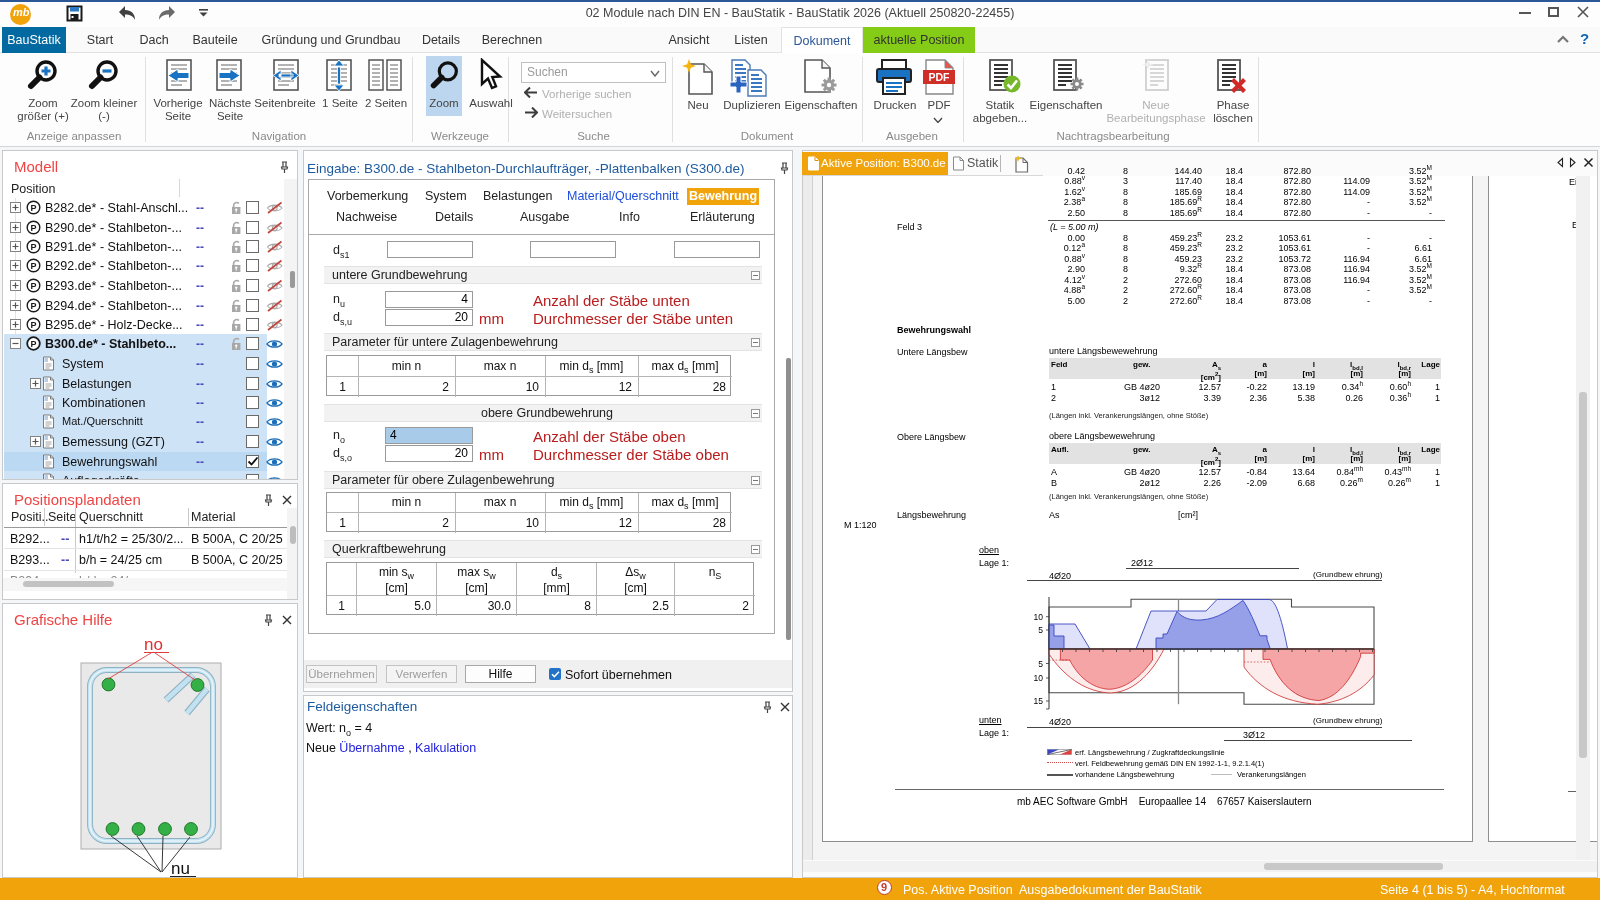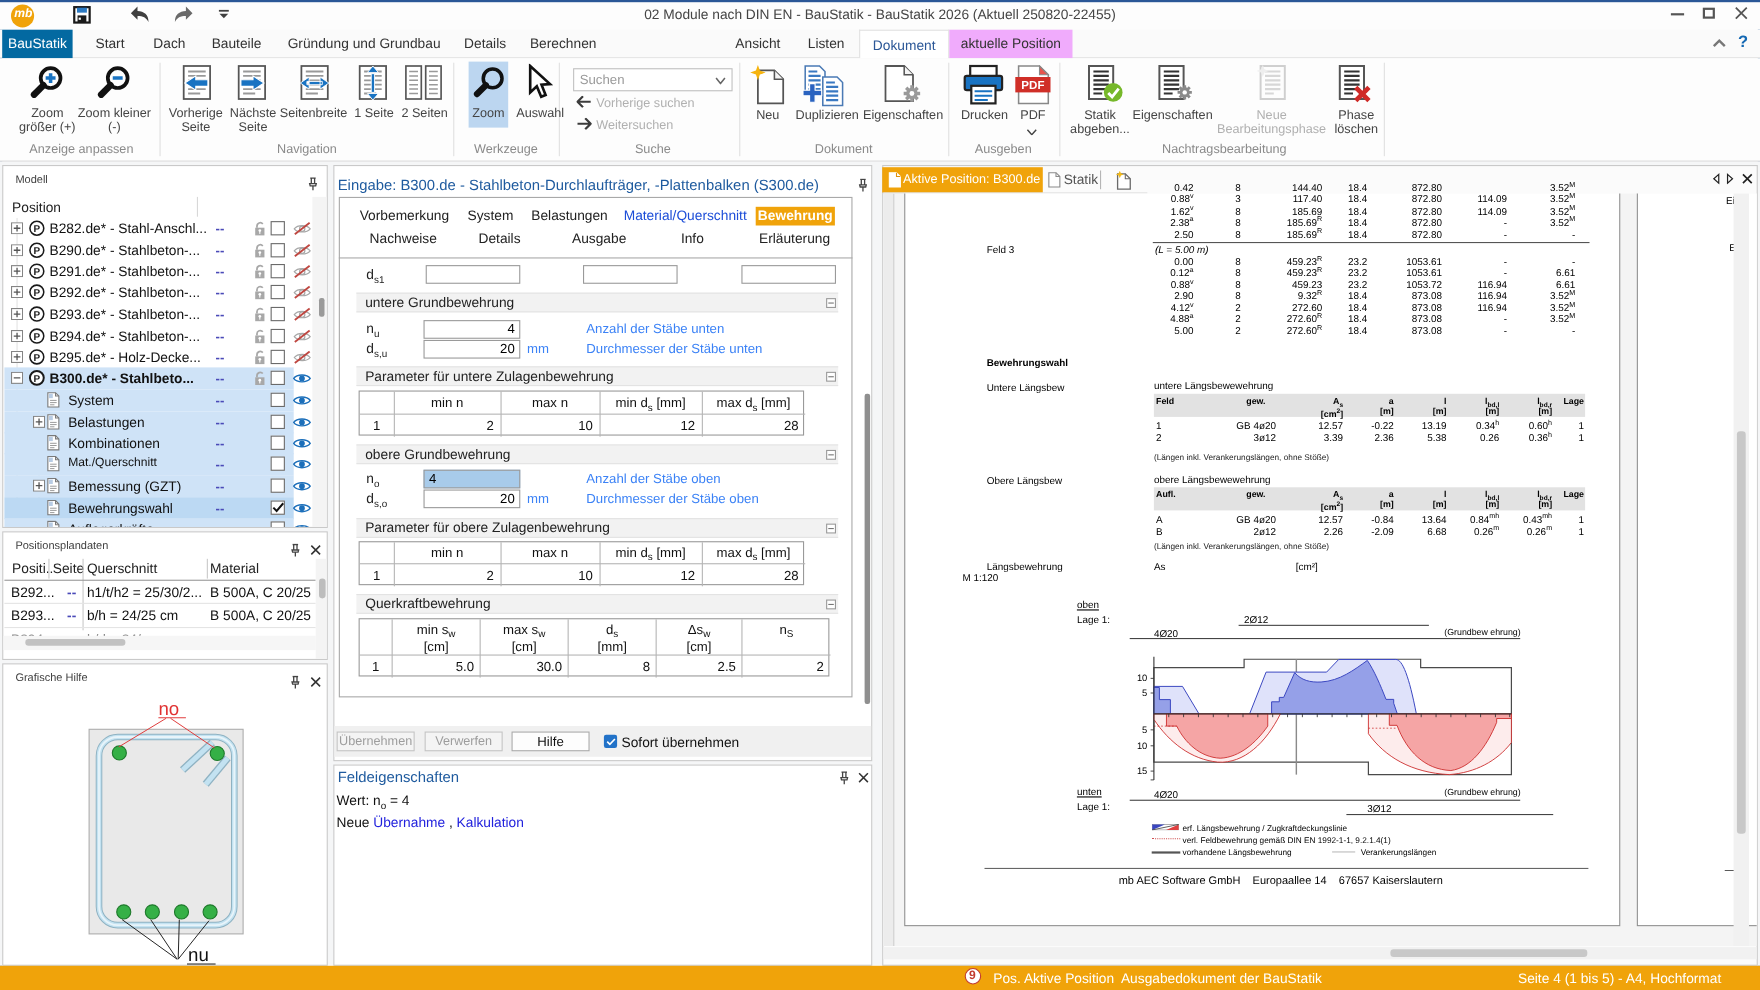--- a/index.html
+++ b/index.html
@@ -17,28 +17,28 @@
 
 #ribbon{left:0;top:53px;width:1600px;height:94px;background:#fdfdfd;border-bottom:1px solid #d5d5d5;}
 .grplbl{position:absolute;bottom:4px;font-size:11.5px;color:#8a8a8a;text-align:center;}
 .gsep{position:absolute;top:4px;bottom:4px;width:1px;background:#e0e0e0;}
 .ricon{position:absolute;top:5px;}
 .rlbl{position:absolute;font-size:11.5px;color:#444;text-align:center;line-height:13px;}
 .rlbl.gray{color:#b0b0b0;}
 
 #content{left:0;top:147px;width:1600px;height:731px;background:#f5f6f7;}
 .panel{position:absolute;background:#fff;border:1px solid #c9c9c9;}
-.ptitle{position:absolute;left:11px;top:7px;font-size:10px;color:#404040;}
+.ptitle{position:absolute;left:11px;top:7px;font-size:15px;color:#ef4444;}
 
 .trow{position:absolute;left:1px;right:16px;height:19.5px;font-size:12.5px;color:#1a1a1a;}
 
 .sechdr{position:absolute;left:308px;height:18px;background:#f2f2f2;border-top:1px solid #e3e3e3;border-bottom:1px solid #e3e3e3;font-size:12.5px;color:#222;padding-left:8px;line-height:17px;}
 .inp{position:absolute;height:17px;border:1px solid #9a9a9a;background:#fff;font-size:12px;text-align:right;padding-right:4px;line-height:15px;}
 .flbl{position:absolute;font-size:12.5px;color:#222;}
-.fdesc{position:absolute;font-size:12px;color:#3b82f6;}
+.fdesc{position:absolute;font-size:15px;color:#b91c1c;}
 sub{font-size:9px;}
 .ptbl{position:absolute;border:1px solid #9a9a9a;background:#fff;}
 .ptbl .cell{position:absolute;font-size:12px;color:#111;}
 .minibox{position:absolute;width:9px;height:9px;border:1px solid #999;background:#fff;}
 .minibox:after{content:"";position:absolute;left:1px;right:1px;top:3px;height:1px;background:#777;}
 
 .doc{font-family:"Liberation Sans",sans-serif;color:#000;}
 .d9{position:absolute;font-size:9px;line-height:10px;white-space:pre;}
 .d9r{position:absolute;font-size:9px;line-height:10px;text-align:right;white-space:pre;}
 .d8{position:absolute;font-size:8px;white-space:pre;}
@@ -86,21 +86,21 @@
 <div class="mtab" style="left:75px;width:50px;">Start</div>
 <div class="mtab" style="left:131px;width:46px;">Dach</div>
 <div class="mtab" style="left:183px;width:64px;">Bauteile</div>
 <div class="mtab" style="left:253px;width:156px;">Gründung und Grundbau</div>
 <div class="mtab" style="left:415px;width:52px;">Details</div>
 <div class="mtab" style="left:473px;width:78px;">Berechnen</div>
 <div class="mtab" style="left:557px;width:92px;margin-top:19px;">Anmerkungen</div>
 <div class="mtab" style="left:655px;width:68px;">Ansicht</div>
 <div class="mtab" style="left:729px;width:44px;">Listen</div>
 <div class="mtab" style="left:781px;width:82px;background:#fff;border:1px solid #e2e2e2;border-bottom:none;color:#2b5797;">Dokument</div>
-<div class="mtab" style="left:863px;width:112px;background:#f0abfc;color:#333;">aktuelle Position</div>
+<div class="mtab" style="left:863px;width:112px;background:#84cc16;color:#333;">aktuelle Position</div>
 <svg class="abs" style="left:1556px;top:8px;" width="14" height="10" viewBox="0 0 14 10">
         <path d="M2 7 L7 2 L12 7" stroke="#777" stroke-width="2.2" fill="none"></path>
       </svg>
 <div class="abs" style="left:1580px;top:3px;color:#1468b3;font-weight:bold;font-size:15px;">?</div>
 </div>
 
 <div class="abs" id="ribbon">
 <div class="gsep" style="left:145px;"></div>
 <div class="gsep" style="left:412px;"></div>
 <div class="gsep" style="left:508px;"></div>
@@ -723,21 +723,21 @@
   <div class="cell" style="left:129px;top:3px;width:88px;text-align:center;">max n</div>
   <div class="cell" style="left:219px;top:3px;width:91px;text-align:center;">min d<sub>s</sub> [mm]</div>
   <div class="cell" style="left:312px;top:3px;width:92px;text-align:center;">max d<sub>s</sub> [mm]</div>
   <div class="cell" style="left:0;top:24px;width:31px;text-align:center;">1</div>
   <div class="cell" style="left:32px;top:24px;width:90px;text-align:right;">2</div>
   <div class="cell" style="left:129px;top:24px;width:83px;text-align:right;">10</div>
   <div class="cell" style="left:219px;top:24px;width:86px;text-align:right;">12</div>
   <div class="cell" style="left:312px;top:24px;width:87px;text-align:right;">28</div>
 </div>
 
-<div class="sechdr" style="left:324px;top:404px;width:438px;">obere Grundbewehrung</div>
+<div class="sechdr" style="left:324px;top:404px;width:438px;text-align:center;">obere Grundbewehrung</div>
 <div class="minibox" style="left:751px;top:409px;"></div>
 <div class="flbl" style="left:333px;top:428px;">n<sub>o</sub></div>
 <div class="inp" style="left:385px;top:427px;width:88px;background:#a8cbea;text-align:left;padding-left:4px;">4</div>
 <div class="fdesc" style="left:533px;top:428px;">Anzahl der Stäbe oben</div>
 <div class="flbl" style="left:333px;top:446px;">d<sub>s,o</sub></div>
 <div class="inp" style="left:385px;top:445px;width:88px;">20</div>
 <div class="fdesc" style="left:479px;top:446px;">mm</div>
 <div class="fdesc" style="left:533px;top:446px;">Durchmesser der Stäbe oben</div>
 
 <div class="sechdr" style="left:324px;top:471px;width:438px;">Parameter für obere Zulagenbewehrung</div>
@@ -910,21 +910,21 @@
   <div class="d9" style="left:1051px;top:467px;line-height:10.6px;">A<br>B</div>
   <div class="d9r" style="left:1100px;top:467px;width:60px;line-height:10.6px;">GB 4ø20<br>2ø12</div>
   <div class="d9r" style="left:1161px;top:467px;width:60px;line-height:10.6px;">12.57<br>2.26</div>
   <div class="d9r" style="left:1207px;top:467px;width:60px;line-height:10.6px;">-0.84<br>-2.09</div>
   <div class="d9r" style="left:1255px;top:467px;width:60px;line-height:10.6px;">13.64<br>6.68</div>
   <div class="d9r" style="left:1303px;top:467px;width:60px;line-height:10.6px;">0.84<sup class="dsup">mh</sup><br>0.26<sup class="dsup">m</sup></div>
   <div class="d9r" style="left:1351px;top:467px;width:60px;line-height:10.6px;">0.43<sup class="dsup">mh</sup><br>0.26<sup class="dsup">m</sup></div>
   <div class="d9r" style="left:1380px;top:467px;width:60px;line-height:10.6px;">1<br>1</div>
   <div class="d8" style="left:1049px;top:492px;font-size:7.5px;color:#222;">(Längen inkl. Verankerungslängen, ohne Stöße)</div>
   <div class="d9" style="left:897px;top:510px;">Längsbewehrung</div>
-  <div class="d9" style="left:875px;top:520px;">M 1:120</div>
+  <div class="d9" style="left:844px;top:520px;">M 1:120</div>
   <div class="d9" style="left:1049px;top:510px;">As</div>
   <div class="d9" style="left:1178px;top:510px;">[cm²]</div>
 </div>
 <div class="doc">
   <div class="d9" style="left:979px;top:545px;text-decoration:underline;">oben</div>
   <div class="d9" style="left:979px;top:558px;">Lage 1:</div>
   <div class="d9" style="left:1131px;top:558px;">2Ø12</div>
   <div class="abs" style="left:1126px;top:568px;width:173px;height:1px;background:#444;"></div>
   <div class="d9" style="left:1049px;top:571px;">4Ø20</div>
   <div class="d8" style="left:1313px;top:570px;">(Grundbew ehrung)</div>

